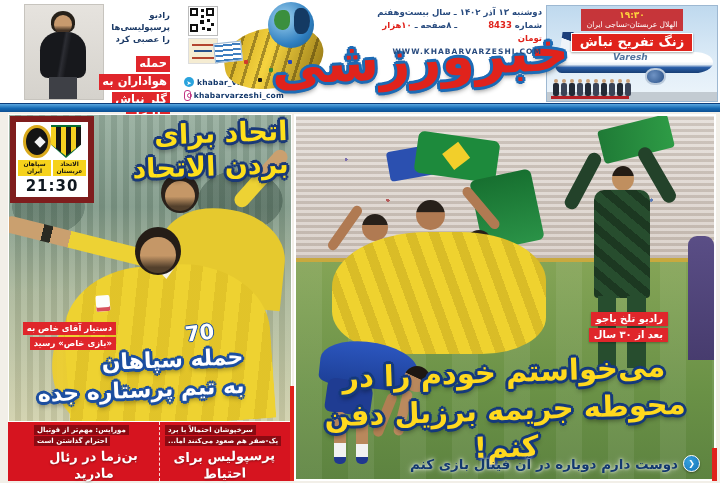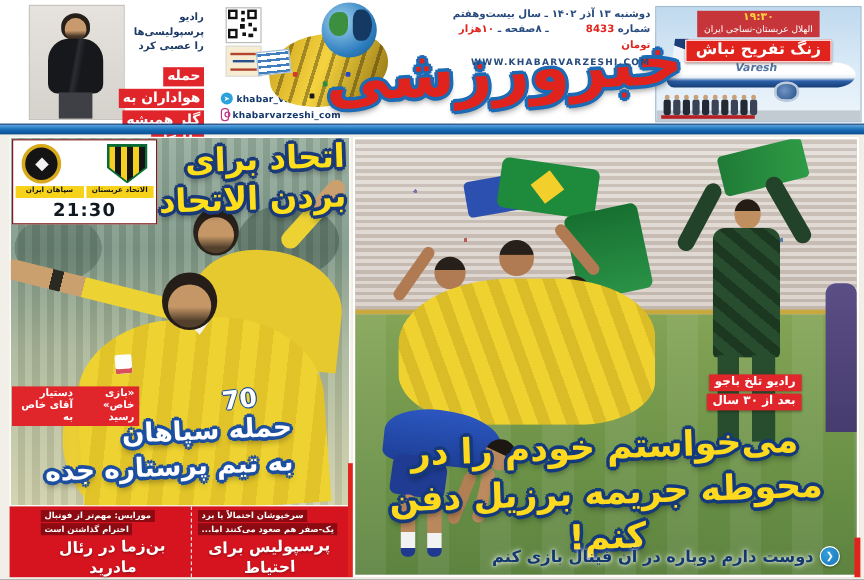--- a/index.html
+++ b/index.html
@@ -133,40 +133,40 @@
   .torso-front{position:absolute;left:56px;top:150px;width:206px;height:160px;transform:rotate(-4deg);
       background:repeating-linear-gradient(100deg, rgba(160,120,0,.16) 0 12px, transparent 12px 26px),#eed231;
       border-radius:40% 45% 0 0;}
   .collar{position:absolute;left:96px;top:2px;width:0;height:0;border-left:10px solid transparent;
       border-right:10px solid transparent;border-top:12px solid #f6f4ea;}
   .afc-patch{position:absolute;left:34px;top:26px;width:14px;height:16px;background:#fdfdfb;border-radius:2px;
       box-shadow:inset 0 -4px 0 #d8515a;}
   .jersey-no{position:absolute;left:176px;top:206px;font-size:21px;font-weight:bold;color:#fff;
       transform:rotate(-7deg);text-shadow:0 1px 0 #1d4fa0,1px 0 0 #1d4fa0,-1px 0 0 #1d4fa0,0 -1px 0 #1d4fa0;}
   
-  .mcard{position:absolute;left:2px;top:2px;width:121px;background:#fff;border:1px solid #7f1d1d;padding:2px;box-sizing:border-box;}
+  .mcard{position:absolute;left:2px;top:2px;width:84px;background:#fff;border:6px solid #7f1d1d;padding:2px;box-sizing:border-box;}
   .mlogos{display:flex;justify-content:space-between;align-items:center;height:35px;}
   .sep-logo{width:33px;height:33px;border-radius:50%;background:#141414;border:3px solid #d9a91c;
       box-sizing:border-box;position:relative;margin-left:5px;}
   .sep-logo::after{content:"";position:absolute;left:10px;top:10px;width:8px;height:8px;background:#f3f3f3;
       transform:rotate(45deg);}
   .itt-wrap{width:34px;height:33px;margin-right:5px;background:#0a6b35;
       clip-path:polygon(0 0,100% 0,100% 60%,50% 100%,0 60%);display:flex;align-items:flex-start;justify-content:center;}
   .itt-logo{width:30px;height:29px;margin-top:2px;
       background:repeating-linear-gradient(90deg,#f5d020 0 5px,#141414 5px 10px);
       clip-path:polygon(0 0,100% 0,100% 60%,50% 100%,0 60%);}
   .mlabels{display:flex;gap:2px;margin-top:1px;}
   .mlabels div{flex:1;background:#f6d21b;font-size:6px;font-weight:bold;color:#111;text-align:center;
       direction:rtl;padding:1px 0 2px;line-height:1.1;}
   .mtime{text-align:center;font-size:15px;font-weight:bold;color:#101820;letter-spacing:1px;padding-top:1px;}
   
   .top-headline{position:absolute;right:2px;top:4px;width:178px;direction:rtl;text-align:right;
       transform:rotate(-2deg);line-height:1.22;z-index:5;}
   .top-headline div{font-size:27px;color:#ffdf1b;--oc:#1b3a78;letter-spacing:-1px;}
-  .mid-kicker{position:absolute;left:2px;top:206px;width:106px;display:flex;
+  .mid-kicker{position:absolute;left:2px;top:206px;width:106px;display:flex;flex-direction:column;
       align-items:flex-end;z-index:5;}
   .mid-kicker span{background:#e0262b;color:#fff;font-size:8.5px;font-weight:bold;direction:rtl;
       padding:1px 4px 2px;margin-top:2px;}
   .mid-headline{position:absolute;left:0;top:234px;width:236px;direction:rtl;text-align:right;
       transform:rotate(-2.5deg);line-height:1.3;z-index:5;}
   .mid-headline div{font-size:22px;color:#ffffff;--oc:#1d4fa0;}
   
   .band{position:absolute;left:0;top:308px;width:282px;height:59px;background:#d6141f;display:flex;
       direction:rtl;box-sizing:border-box;}
   .story{flex:1;padding:3px 5px 0;position:relative;}
@@ -276,21 +276,21 @@
       <div class="gk-pants"></div>
     </div>
 
     <div class="abs hdr-kicker">
       <div>رادیو پرسپولیسی‌ها</div>
       <div>را عصبی کرد</div>
     </div>
     <div class="abs hdr-red">
       <span>حمله</span>
       <span>هواداران به</span>
-      <span>گلر همیشه</span>
+      <span>گلر نباش</span>
       <span>طلبکار</span>
     </div>
 
     <div class="abs qr">
       <svg width="26" height="26" viewBox="0 0 26 26">
         <rect x="1" y="1" width="8" height="8" fill="#111"></rect>
           <rect x="3" y="3" width="4" height="4" fill="#fff"></rect>
         <rect x="17" y="1" width="8" height="8" fill="#111"></rect>
           <rect x="19" y="3" width="4" height="4" fill="#fff"></rect>
         <rect x="1" y="17" width="8" height="8" fill="#111"></rect>

